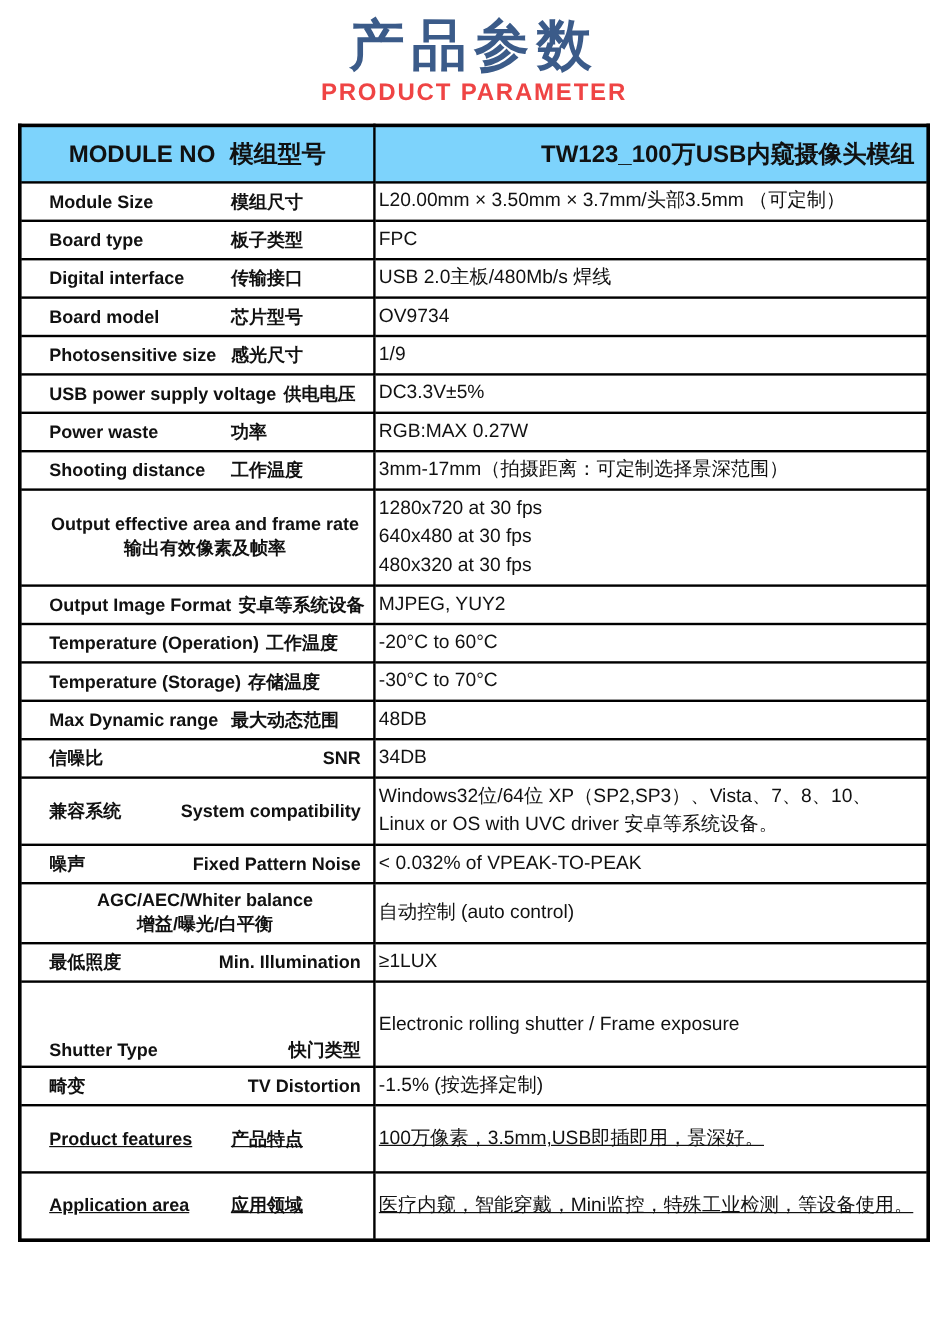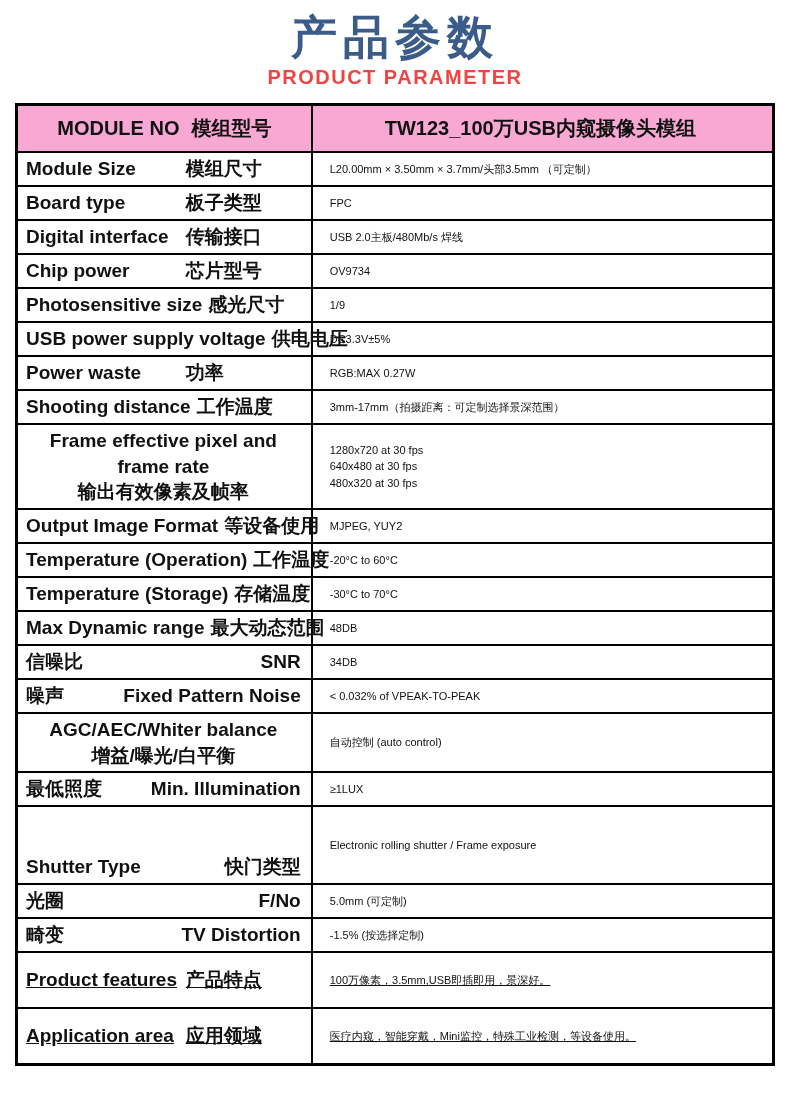--- a/index.html
+++ b/index.html
@@ -28,40 +28,40 @@
     border-collapse:collapse;
     border:3px solid #000;
     table-layout:fixed;
   }
   col.c-label{width:39%;}
   col.c-value{width:61%;}
   td{border:2px solid #000;vertical-align:middle;padding:3px 10px;box-sizing:border-box;}
 
   
   tr.head td{
-    background:#f9a8d4;
+    background:#7dd3fc;
     font-size:20px;font-weight:700;
     height:48px;
   }
   tr.head td.h-left{text-align:center;}
-  tr.head td.h-right{text-align:center;padding-left:6px;margin-left:32px;}
+  tr.head td.h-right{text-align:right;padding-left:6px;margin-left:32px;}
   .h-left .gap{display:inline-block;width:12px;}
 
   
-  td.lbl{font-weight:700;font-size:19px;padding-left:8px;}
+  td.lbl{font-weight:700;font-size:15px;padding-left:23px;}
   .lbl-row{display:flex;align-items:center;gap:6px;}
   .lbl-row .en{flex:0 0 auto;min-width:56%;}
   .lbl-row .zh{flex:0 0 auto;}
   td.lbl.center .lbl-row{justify-content:space-between;}
   td.lbl.center.gap-lg .lbl-row{gap:23px;margin-top:44px;}
   td.lbl.stack2{text-align:center;}
   td.lbl.stack2 .line{line-height:1.35;}
 
   
-  td.val{font-size:11px;font-weight:400;padding-left:17px;}
+  td.val{font-size:16px;font-weight:400;padding-left:3px;}
   td.val .vline{line-height:1.5;}
 
   
   tr.r-s  td{height:27px;}
   tr.r-m  td{height:31px;}
   tr.r-l  td{height:50px;}
   tr.r-xl td{height:76px;}
   tr.r-f  td{height:56px;text-decoration:underline;}
 </style>
 </head>
@@ -122,21 +122,21 @@
             </div>
           </td>
       <td class="val">
             <div class="vline">USB 2.0主板/480Mb/s 焊线</div>
           </td>
     </tr>
 
     <tr class="r-s">
       <td class="lbl">
             <div class="lbl-row">
-              <span class="en">Chip power</span>
+              <span class="en">Board model</span>
               <span class="zh">芯片型号</span>
             </div>
           </td>
       <td class="val">
             <div class="vline">OV9734</div>
           </td>
     </tr>
 
     <tr class="r-s">
       <td class="lbl">
@@ -181,35 +181,35 @@
               <span class="zh">工作温度</span>
             </div>
           </td>
       <td class="val">
             <div class="vline">3mm-17mm（拍摄距离：可定制选择景深范围）</div>
           </td>
     </tr>
 
     <tr class="r-xl">
       <td class="lbl stack2">
-        <div class="line">Frame effective pixel and frame rate</div>
+        <div class="line">Output effective area and frame rate</div>
         <div class="line">输出有效像素及帧率</div>
       </td>
       <td class="val">
         <div class="vline">1280x720 at 30 fps</div>
         <div class="vline">640x480 at 30 fps</div>
         <div class="vline">480x320 at 30 fps</div>
       </td>
     </tr>
 
     <tr class="r-m">
       <td class="lbl">
             <div class="lbl-row">
               <span class="en">Output Image Format</span>
-              <span class="zh">等设备使用</span>
+              <span class="zh">安卓等系统设备</span>
             </div>
           </td>
       <td class="val">
             <div class="vline">MJPEG, YUY2</div>
           </td>
     </tr>
 
     <tr class="r-m">
       <td class="lbl">
             <div class="lbl-row">
@@ -251,20 +251,32 @@
             <div class="lbl-row">
               <span>信噪比</span>
               <span>SNR</span>
             </div>
           </td>
       <td class="val">
             <div class="vline">34DB</div>
           </td>
     </tr>
 
+    <tr class="r-l">
+      <td class="lbl center">
+            <div class="lbl-row">
+              <span>兼容系统</span>
+              <span>System compatibility</span>
+            </div>
+          </td>
+      <td class="val">
+        <div class="vline">Windows32位/64位 XP（SP2,SP3）、Vista、7、8、10、</div>
+        <div class="vline">Linux or OS with UVC driver 安卓等系统设备。</div>
+      </td>
+    </tr>
 
     <tr class="r-m">
       <td class="lbl center">
             <div class="lbl-row">
               <span>噪声</span>
               <span>Fixed Pattern Noise</span>
             </div>
           </td>
       <td class="val">
             <div class="vline">&lt; 0.032% of VPEAK-TO-PEAK</div>
@@ -299,31 +311,20 @@
               <span>Shutter Type</span>
               <span>快门类型</span>
             </div>
           </td>
       <td class="val">
             <div class="vline">Electronic rolling shutter / Frame exposure</div>
           </td>
     </tr>
 
 
-    <tr class="r-m">
-      <td class="lbl center">
-            <div class="lbl-row">
-              <span>光圈</span>
-              <span>F/No</span>
-            </div>
-          </td>
-      <td class="val">
-            <div class="vline">5.0mm (可定制)</div>
-          </td>
-    </tr>
 
 
     <tr class="r-m">
       <td class="lbl center">
             <div class="lbl-row">
               <span>畸变</span>
               <span>TV Distortion</span>
             </div>
           </td>
       <td class="val">

